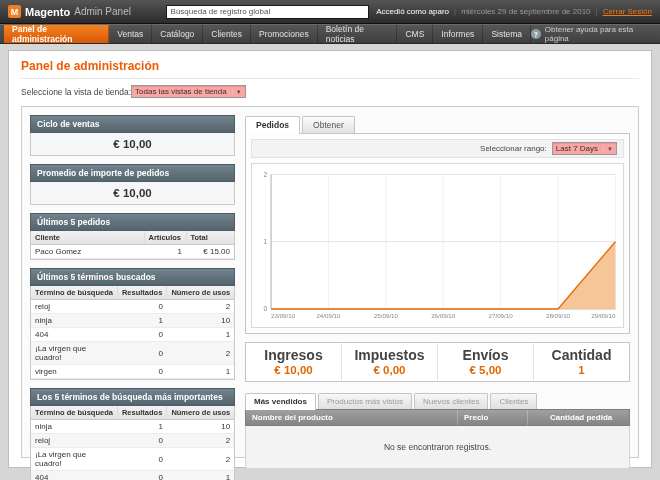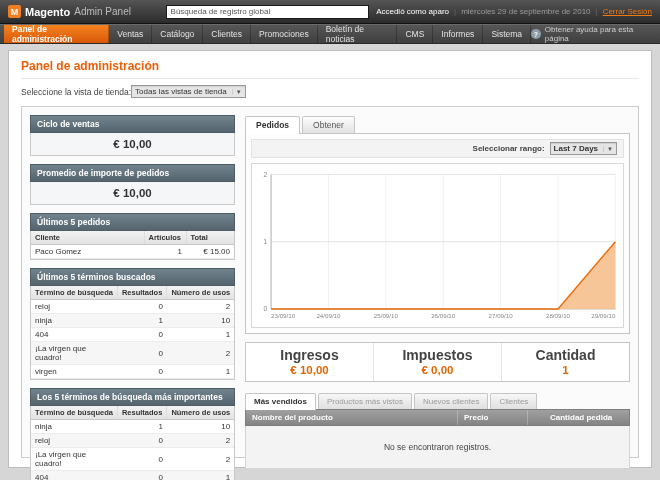--- a/index.html
+++ b/index.html
@@ -33,21 +33,21 @@
   .nav-item.active { background:linear-gradient(#f58220,#d85909); color:#fff; font-weight:bold; }
   .nav-help { margin-left:auto; display:flex; align-items:center; gap:4px; font-size:8px; color:#ccc; cursor:pointer; }
   .help-icon { width:10px; height:10px; border-radius:50%; background:#8d9ea8; color:#fff;
                font-size:7px; font-weight:bold; display:flex; align-items:center; justify-content:center; }
 
   
   .content { margin:6px 8px; background:#fff; border:1px solid #bdbdbd; padding:8px 12px; height:418px; }
   .page-title { color:#eb5e07; font-size:12px; font-weight:bold; padding-bottom:5px; margin-bottom:6px;
                 border-bottom:1px solid #e8e8e8; }
   .store-switcher { display:flex; align-items:center; font-size:8.5px; margin-bottom:8px; color:#444; }
-  .sel { display:inline-flex; align-items:center; gap:5px; background:#e5e5e5; border:1px solid #999;
+  .sel { display:inline-flex; align-items:center; gap:5px; background:#fca5a5; border:1px solid #999;
          padding:1px 3px; font-size:8px; color:#333; cursor:pointer;
          box-shadow:inset 0 1px 1px rgba(0,0,0,.1); }
   .sel .arr { font-size:6px; color:#555; border-left:1px solid #ccc; padding-left:3px; }
 
   .dash-wrap { border:1px solid #ccc; background:#fbfbfb; padding:8px; display:flex; gap:10px; height:352px; }
   .col-left { width:205px; flex:none; }
   .col-right { flex:1; min-width:0; }
 
   
   .box { margin-bottom:8px; }
@@ -65,21 +65,21 @@
   .num { text-align:right; }
   .w-res { width:42px; } .w-use { width:58px; } .w-art { width:42px; } .w-tot { width:48px; }
 
   
   .tabs { display:flex; gap:2px; align-items:flex-end; }
   .tab { font-size:8.5px; padding:3px 10px; border:1px solid #c5c5c5; border-bottom:none;
          background:linear-gradient(#fdfdfd,#e1e1e1); color:#555; border-radius:2px 2px 0 0; cursor:pointer; }
   .tab.active { background:#fff; color:#333; font-weight:bold; position:relative; top:1px; padding-bottom:4px; }
   .panel { border:1px solid #c5c5c5; background:#fdfdfd; padding:5px; }
   .range-bar { display:flex; justify-content:flex-end; align-items:center; gap:5px; background:#f3f3f3;
-               border:1px solid #e2e2e2; padding:2px 6px; font-size:8px; color:#444; margin-bottom:5px;font-weight:bold; }
+               border:1px solid #e2e2e2; padding:2px 6px; font-size:8px; color:#444; margin-bottom:5px; }
   #chart-svg { display:block; width:100%; border:1px solid #d8d8d8; background:#fff; }
 
   .stats { display:flex; border:1px solid #c5c5c5; background:#fff; margin-top:8px; text-align:center; }
   .stat { flex:1; padding:4px 0 5px; border-left:1px solid #e4e4e4; }
   .stat:first-child { border-left:none; }
   .stat-label { font-size:14px; font-weight:bold; color:#444; }
   .stat-value { font-size:11.5px; font-weight:bold; color:#e26703; margin-top:1px; }
 
   .btabs { display:flex; gap:2px; margin-top:10px; align-items:flex-end; }
   .btab { font-size:8px; padding:3px 8px; border:1px solid #c5c5c5; border-bottom:none;
@@ -311,20 +311,24 @@
         <div class="stats">
           <div class="stat">
             <div class="stat-label">Ingresos</div>
             <div class="stat-value">€ 10,00</div>
           </div>
           <div class="stat">
             <div class="stat-label">Impuestos</div>
             <div class="stat-value">€ 0,00</div>
           </div>
           <div class="stat">
+            <div class="stat-label">Envíos</div>
+            <div class="stat-value">€ 5,00</div>
+          </div>
+          <div class="stat">
             <div class="stat-label">Cantidad</div>
             <div class="stat-value">1</div>
           </div>
         </div>
 
         <div class="btabs">
           <span class="btab active">Más vendidos</span>
           <span class="btab">Productos más vistos</span>
           <span class="btab">Nuevos clientes</span>
           <span class="btab">Clientes</span>

